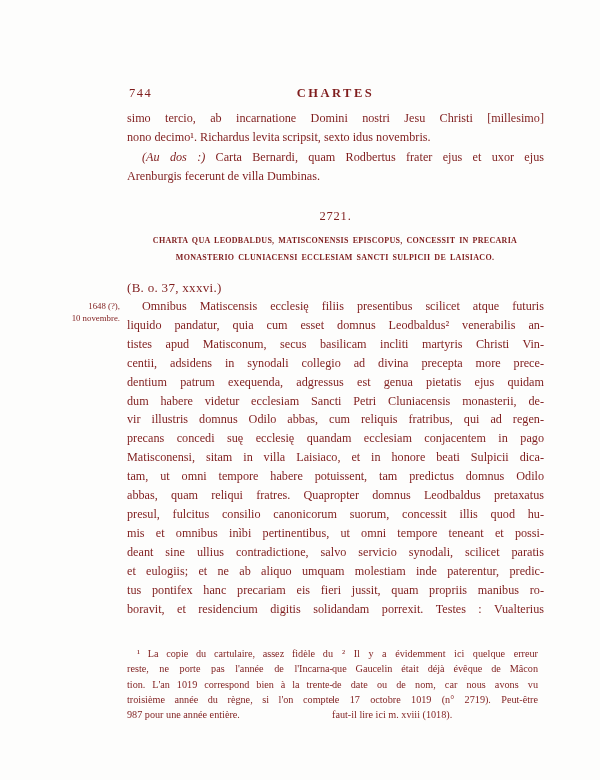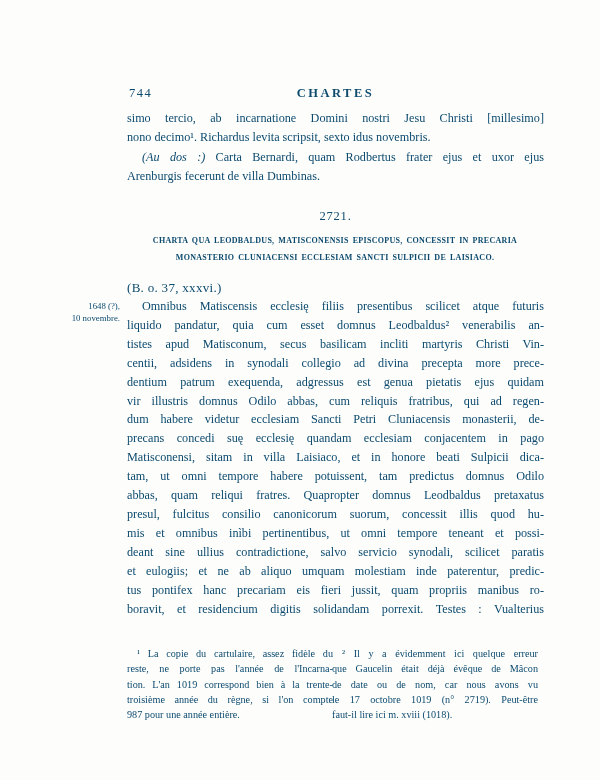--- a/index.html
+++ b/index.html
@@ -1,18 +1,18 @@
 <!DOCTYPE html>
 <html><head>
 <meta charset="utf-8">
 <style>
   html,body{margin:0;padding:0;background:#fdfdfc;}
   .page{
     position:relative;width:600px;height:780px;background:#fdfdfc;
-    font-family:"Liberation Serif","DejaVu Serif",serif;color:#0c4a6e;
+    font-family:"Liberation Serif","DejaVu Serif",serif;color:#7f1d1d;
     overflow:hidden;
   }
   .abs{position:absolute;}
   
   .tline{font-size:12.2px;line-height:18.9px;}
   .just{text-align:justify;text-align-last:justify;}
   .ind{text-indent:15px;}
 
   #pageno{left:129px;top:86px;font-size:12.5px;letter-spacing:1.5px;}
   #runhead{left:127px;top:86px;width:417px;text-align:center;
@@ -70,22 +70,22 @@
       <div class="tline">1648 (?),</div>
       <div class="tline">10 novembre.</div>
     </div>
 
   <div class="abs" id="body">
       <div class="tline just ind">Omnibus Matiscensis ecclesię filiis presentibus scilicet atque futuris</div>
       <div class="tline just">liquido pandatur, quia cum esset domnus Leodbaldus² venerabilis an-</div>
       <div class="tline just">tistes apud Matisconum, secus basilicam incliti martyris Christi Vin-</div>
       <div class="tline just">centii, adsidens in synodali collegio ad divina precepta more prece-</div>
       <div class="tline just">dentium patrum exequenda, adgressus est genua pietatis ejus quidam</div>
+      <div class="tline just">dum habere videtur ecclesiam Sancti Petri Cluniacensis monasterii, de-</div>
       <div class="tline just">vir illustris domnus Odilo abbas, cum reliquis fratribus, qui ad regen-</div>
-      <div class="tline just">dum habere videtur ecclesiam Sancti Petri Cluniacensis monasterii, de-</div>
       <div class="tline just">precans concedi suę ecclesię quandam ecclesiam conjacentem in pago</div>
       <div class="tline just">Matisconensi, sitam in villa Laisiaco, et in honore beati Sulpicii dica-</div>
       <div class="tline just">tam, ut omni tempore habere potuissent, tam predictus domnus Odilo</div>
       <div class="tline just">abbas, quam reliqui fratres. Quapropter domnus Leodbaldus pretaxatus</div>
       <div class="tline just">presul, fulcitus consilio canonicorum suorum, concessit illis quod hu-</div>
       <div class="tline just">mis et omnibus inìbi pertinentibus, ut omni tempore teneant et possi-</div>
       <div class="tline just">deant sine ullius contradictione, salvo servicio synodali, scilicet paratis</div>
       <div class="tline just">et eulogiis; et ne ab aliquo umquam molestiam inde paterentur, predic-</div>
       <div class="tline just">tus pontifex hanc precariam eis fieri jussit, quam propriis manibus ro-</div>
       <div class="tline just">boravit, et residencium digitis solidandam porrexit. Testes : Vualterius</div>

